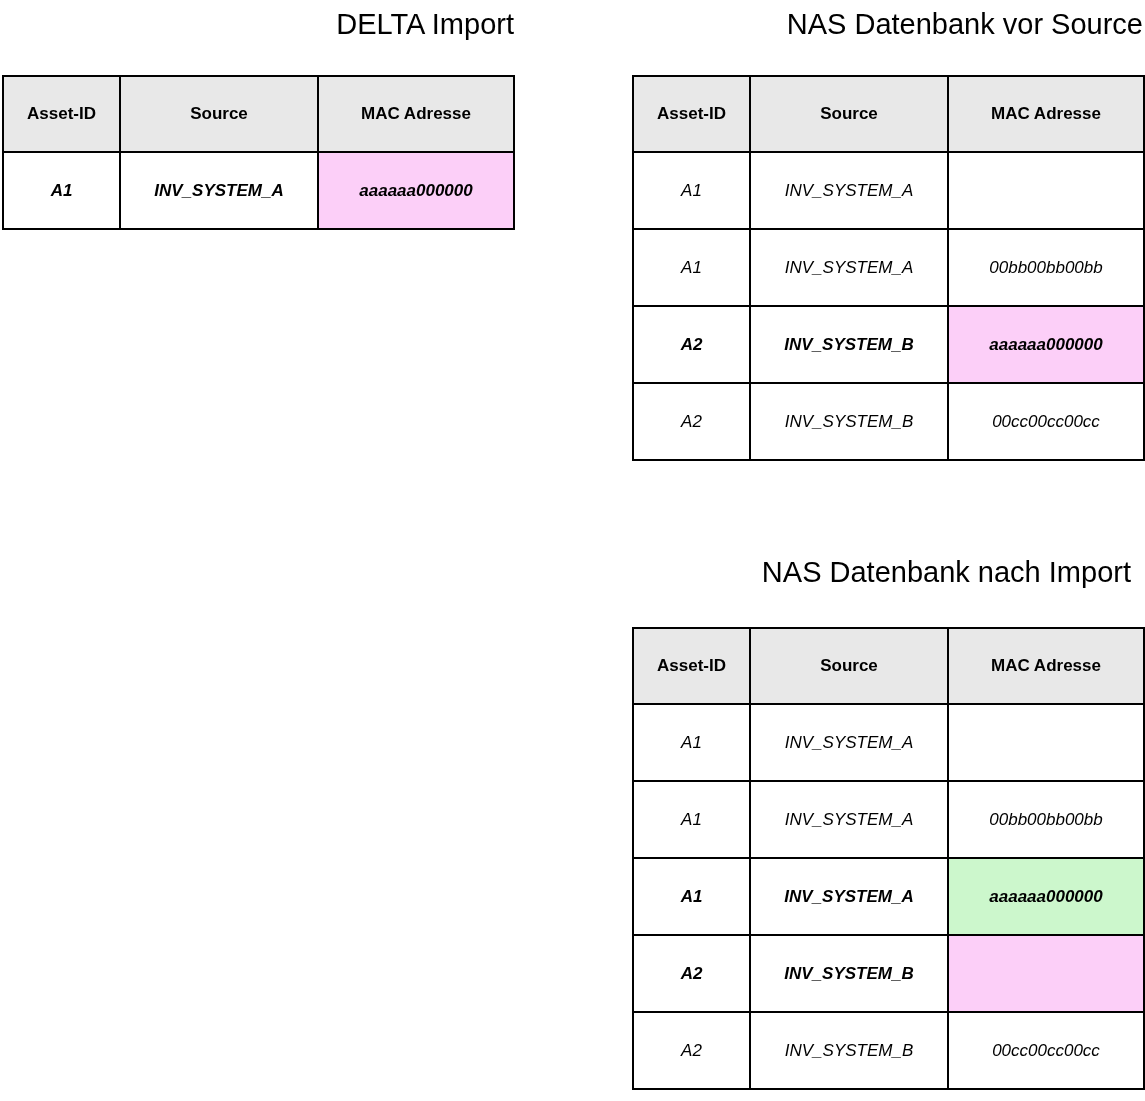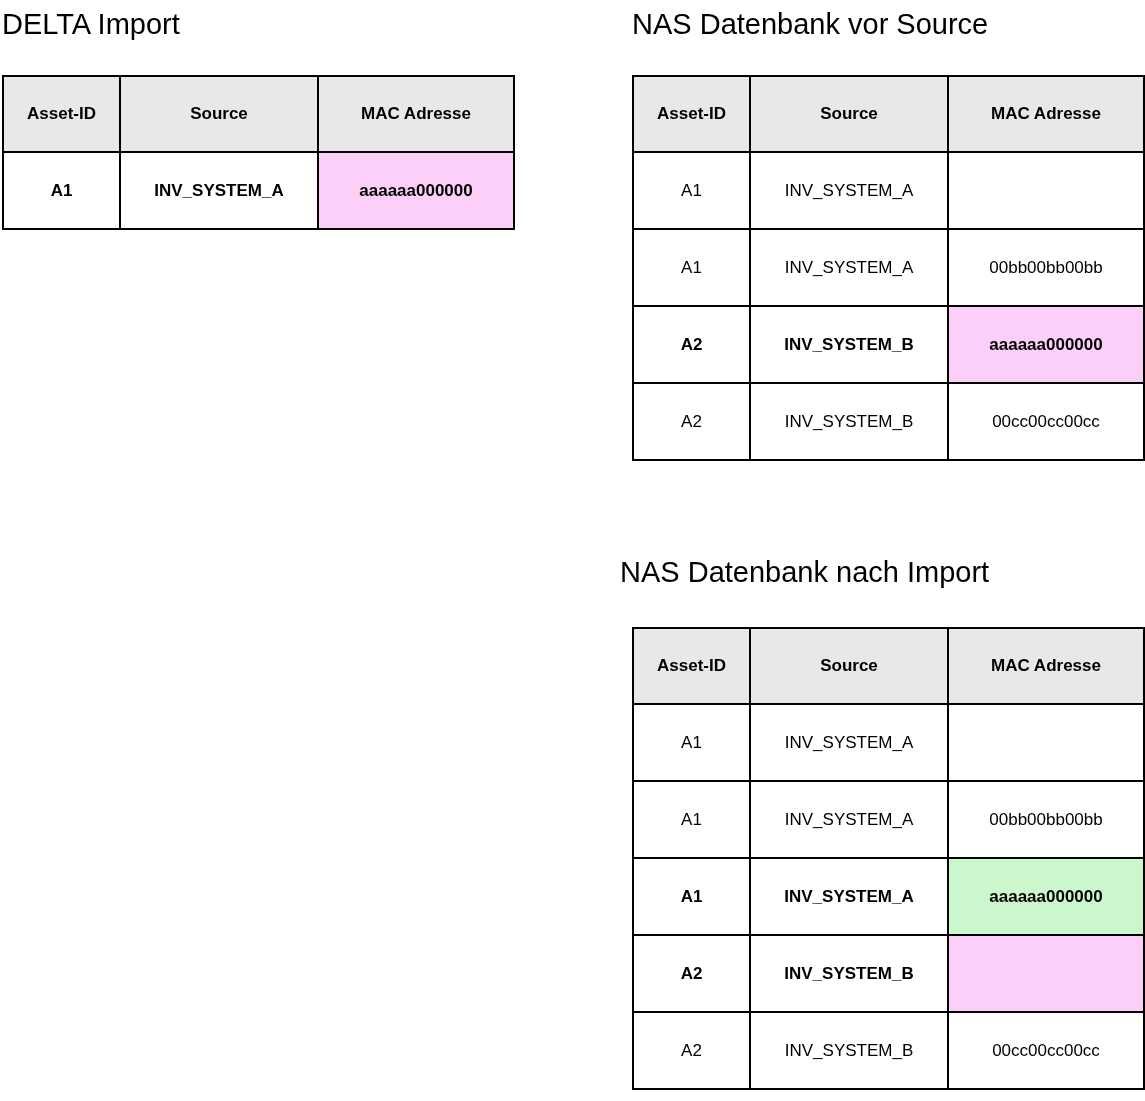--- a/index.html
+++ b/index.html
@@ -7,21 +7,21 @@
     position: relative;
     width: 1145px;
     height: 1101px;
     background: #ffffff;
     font-family: "Liberation Sans", sans-serif;
     color: #000000;
     overflow: hidden;
   }
   .table-title {
     position: absolute;
-    text-align: left;
+    text-align: right;
     font-size: 29px;
     font-weight: 400;
     white-space: nowrap;
   }
   table.grid {
     position: absolute;
     border-collapse: collapse;
     table-layout: fixed;
   }
   table.grid th, table.grid td {
@@ -31,21 +31,21 @@
     font-size: 17px;
     padding: 0;
     overflow: hidden;
     margin-left: 45px;
   }
   table.grid th {
     background: var(--header-bg, #E8E8E8);
     font-weight: bold;
     height: 74px;
   }
-  table.grid td { height: 75px; font-weight: 400; }
+  table.grid td { height: 75px; font-weight: 400; font-style: italic; }
   tr.row-bold td { font-weight: bold; }
   td.cell-pink  { background: var(--highlight-pink, #FCCFF8); }
   td.cell-green { background: var(--highlight-green, #CCF7CC); }
   td.border-red   { border: 4px solid var(--border-red, #EE1111); }
   td.border-green { border: 4px solid var(--border-green, #00D800); }
 
   .pos-delta-title { left: 2px;   top: 8px;   width: 512px; }
   .pos-delta-table { left: 2px;   top: 75px;  width: 512px; }
   .pos-vor-title   { left: 632px; top: 8px;   width: 511px; }
   .pos-vor-table   { left: 632px; top: 75px;  width: 511px; }

